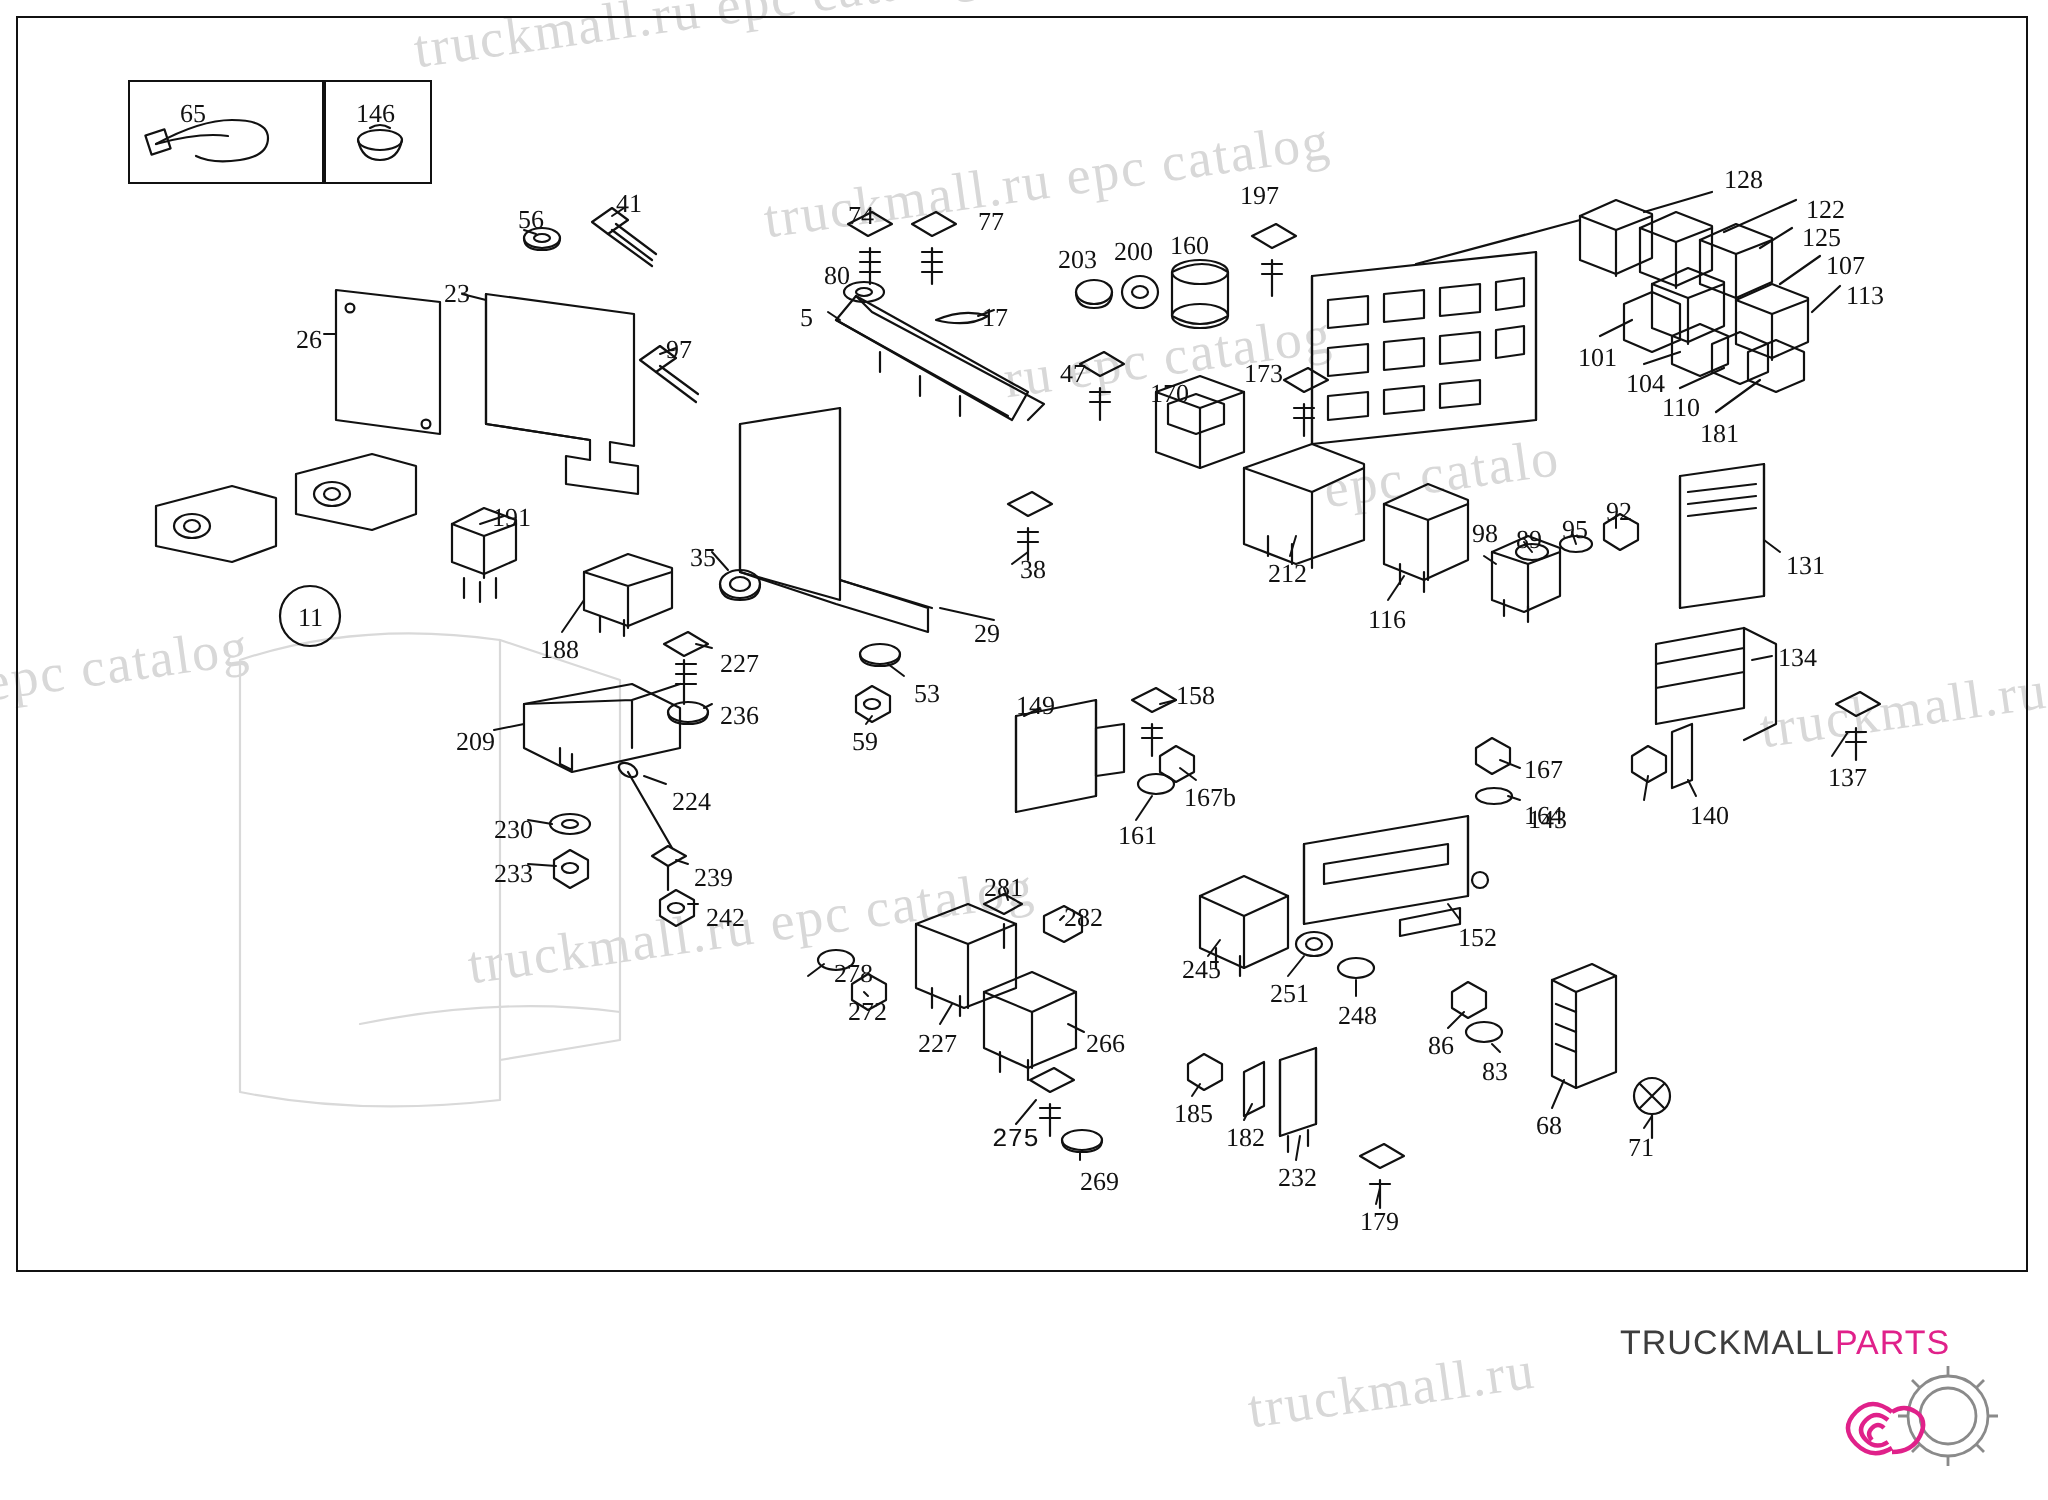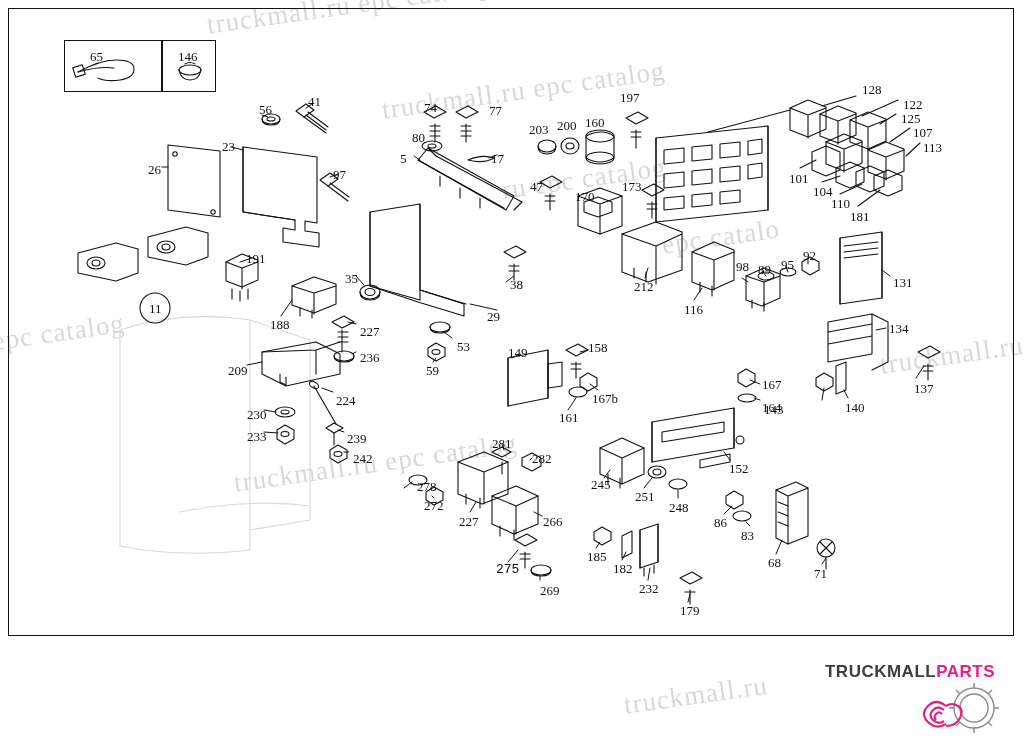--- a/index.html
+++ b/index.html
@@ -44,23 +44,23 @@
     letter-spacing:1px;
   }
   svg.art{position:absolute;left:0;top:0;width:1024px;height:750px;overflow:visible;}
   .brand{
     position:absolute;right:14px;bottom:14px;
     width:200px;height:78px;
   }
   .brand .txt{
     position:absolute;left:0;top:4px;width:200px;
     font-family:"Liberation Sans", sans-serif;
-    font-size:17px;font-weight:bold;letter-spacing:.5px;
+    font-size:17px;font-weight:normal;letter-spacing:.5px;
     color:#3d3d3d;
-    text-align:center;
+    text-align:left;
   }
   .brand .txt .pink{color:#e0218a;}
   .brand .emblem{
     position:absolute;left:112px;top:22px;width:86px;height:54px;
   }
 </style>
 </head>
 <body>
 
 <div id="sheet">

